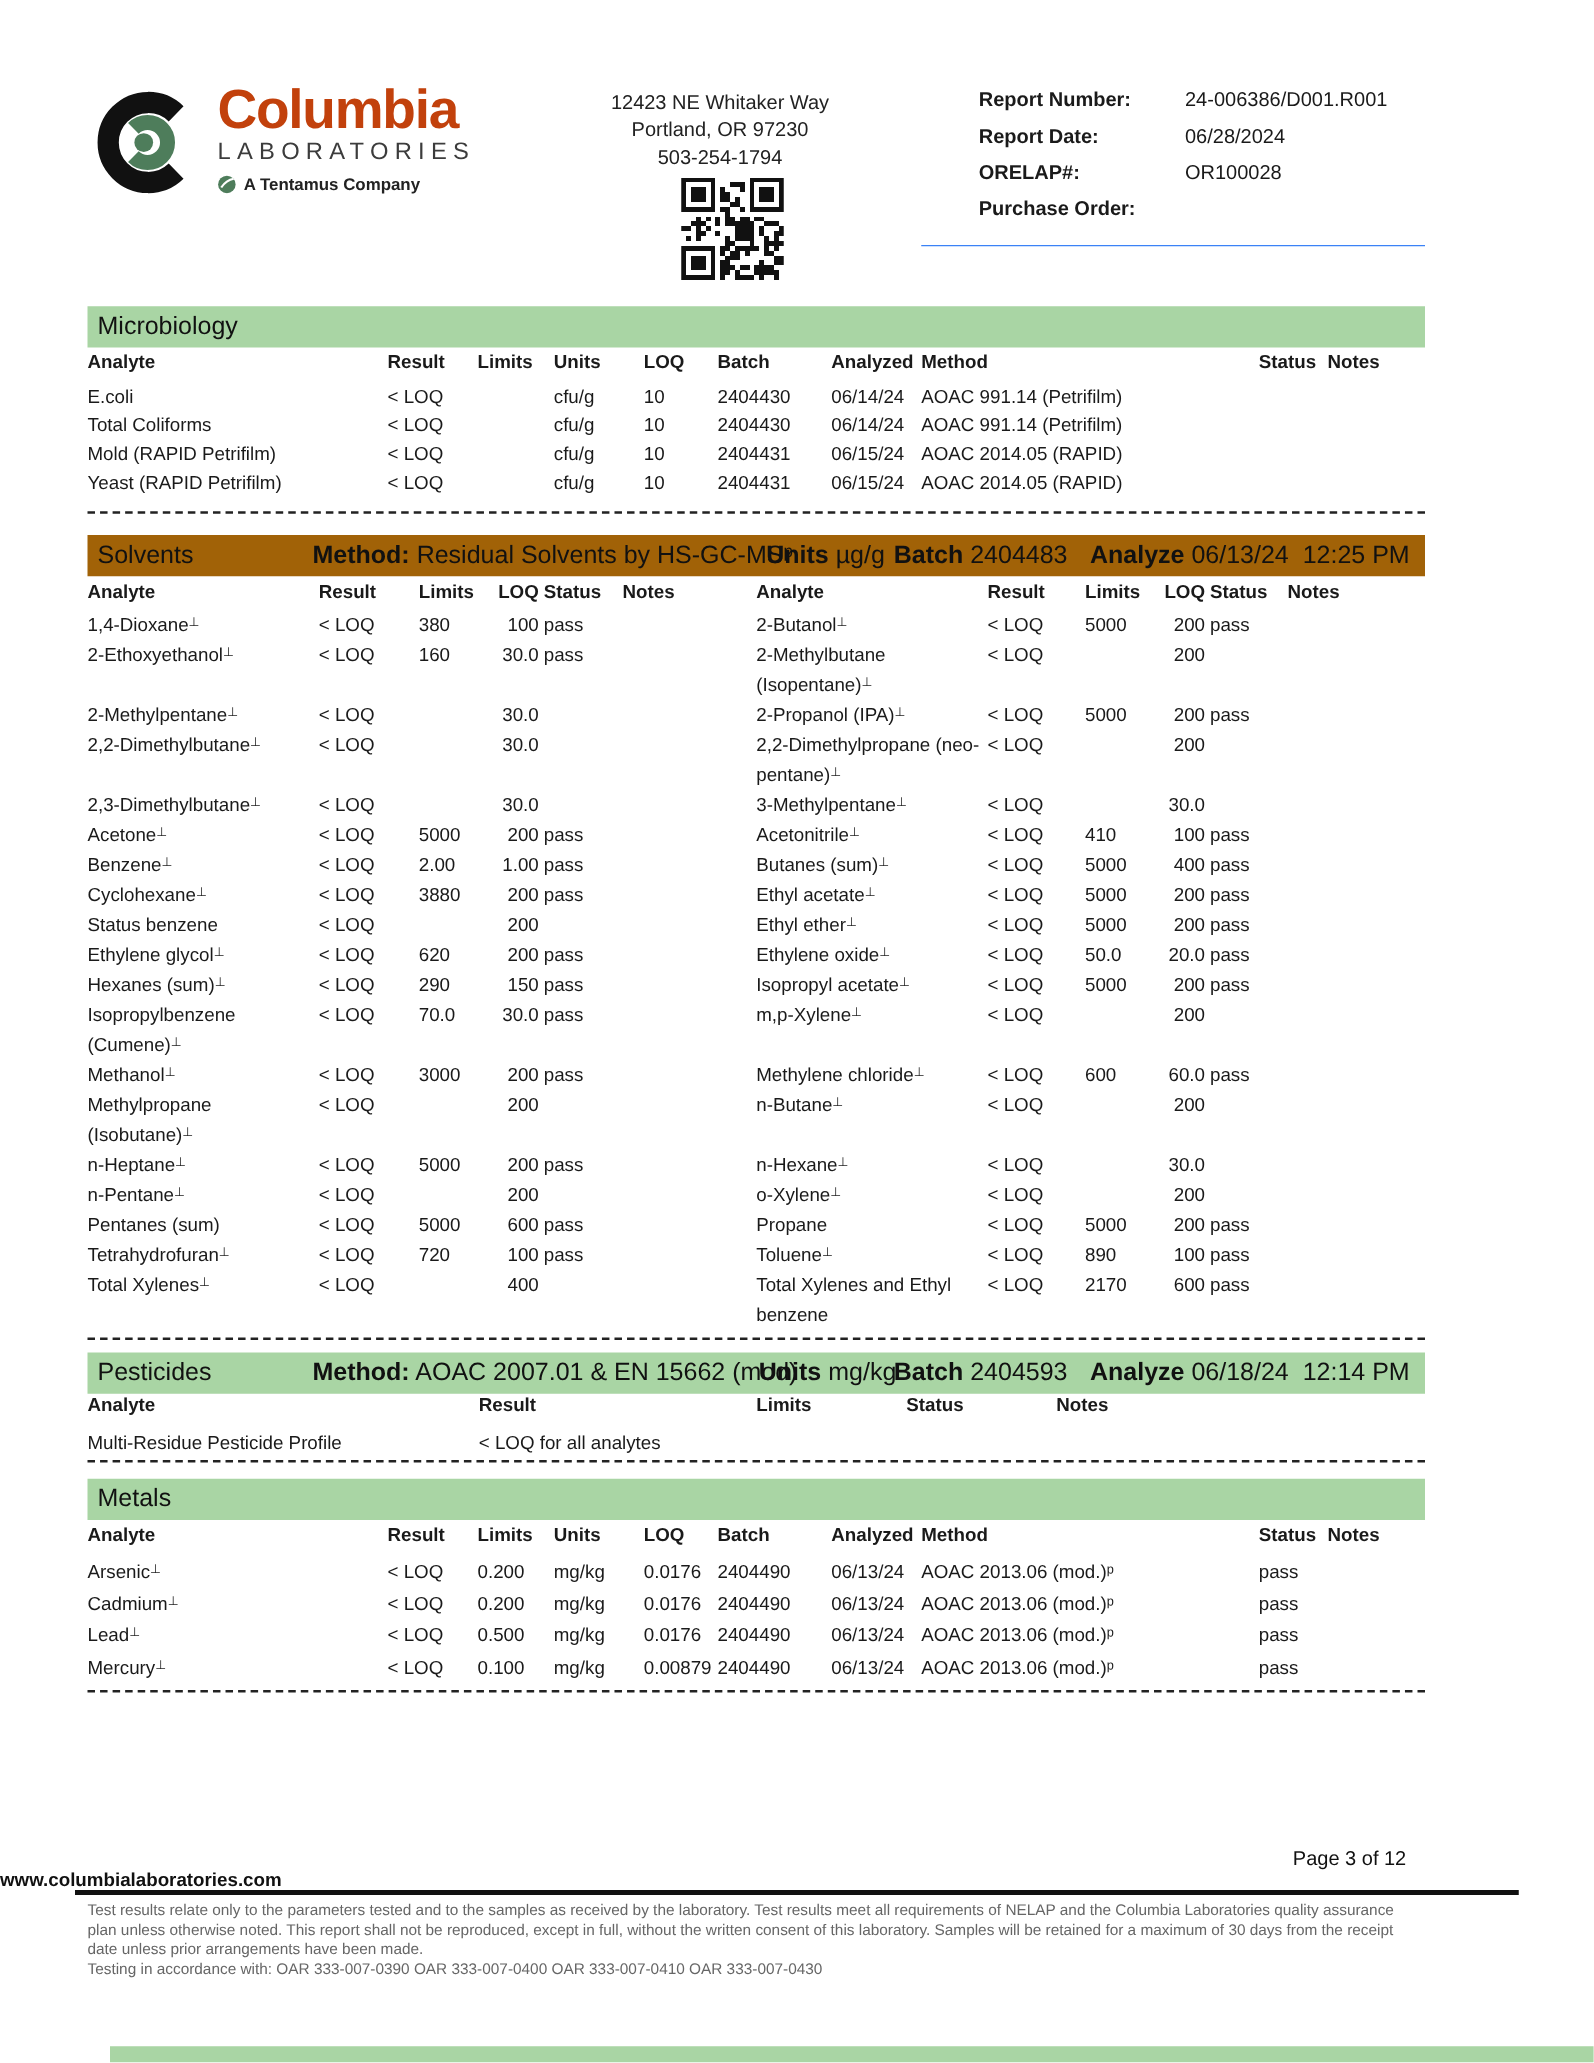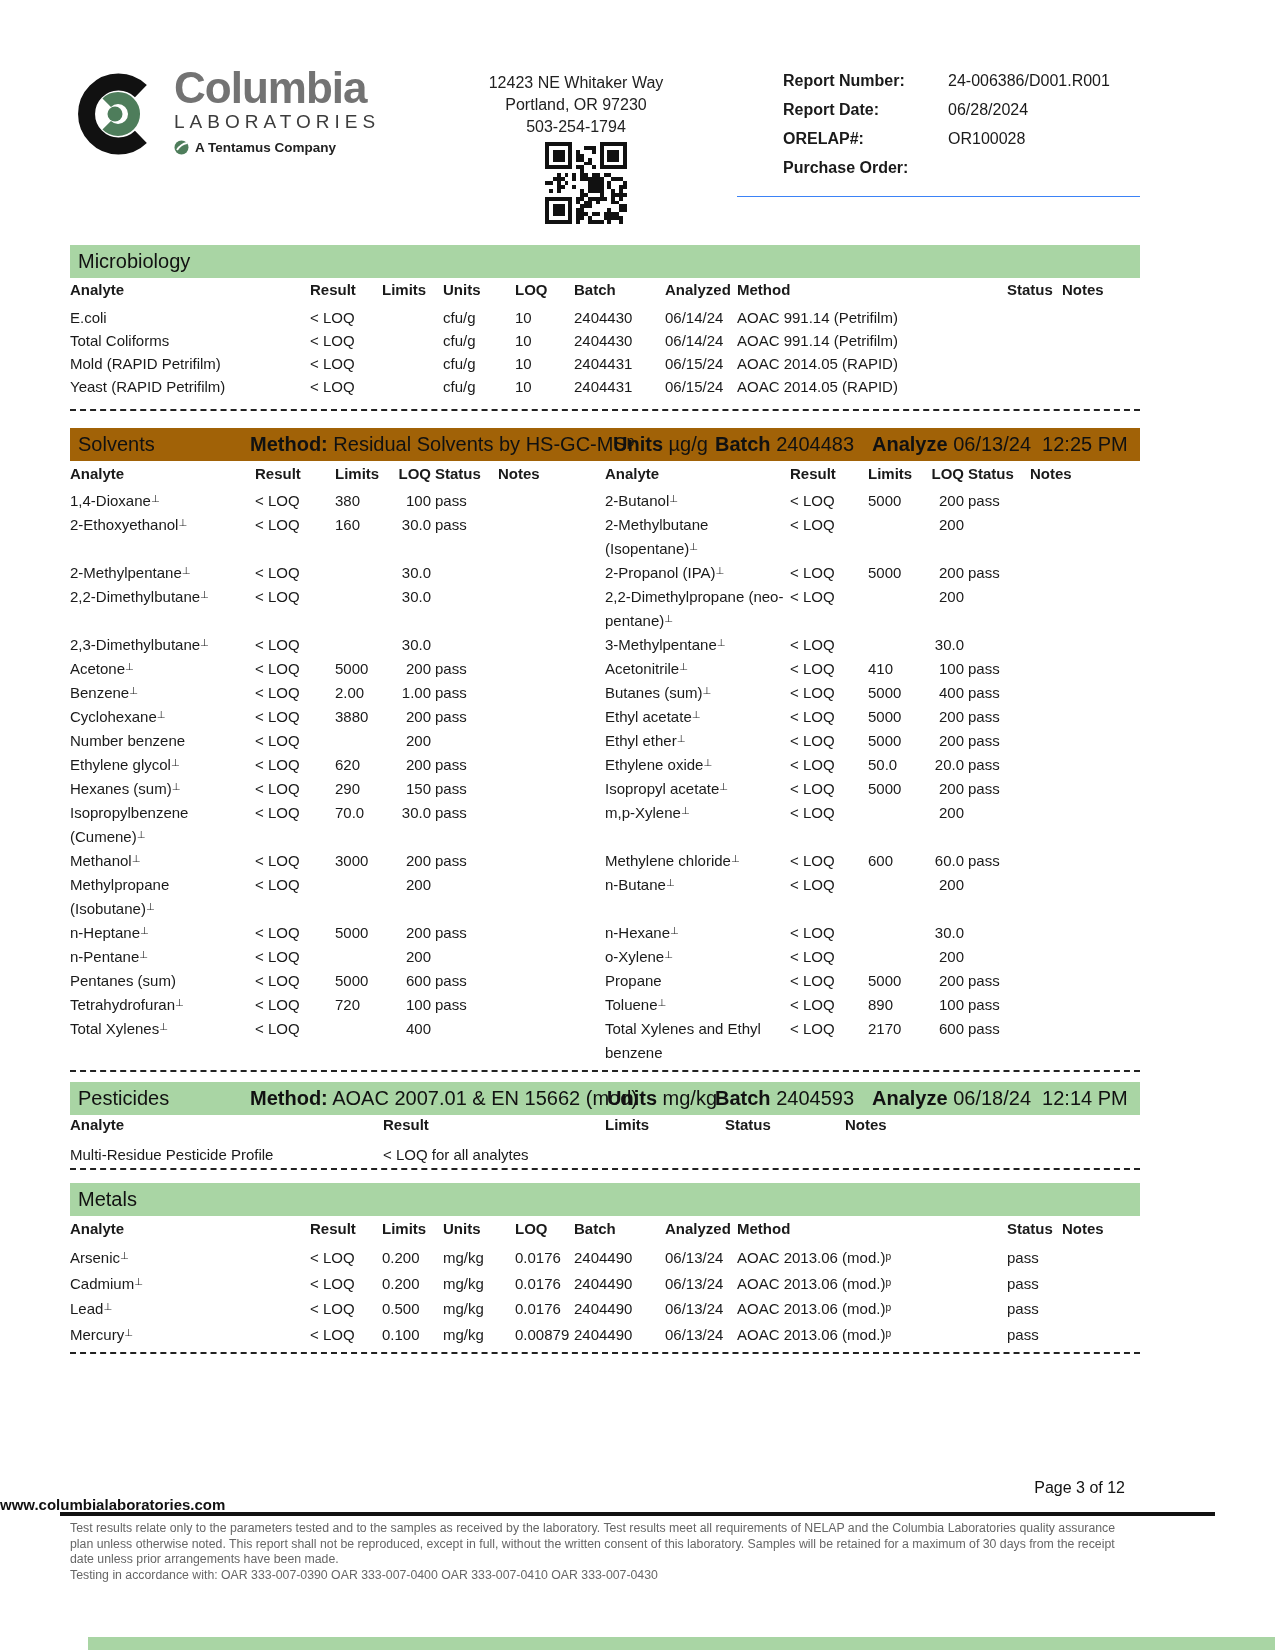--- a/index.html
+++ b/index.html
@@ -2,21 +2,21 @@
 <html><head>
 <meta charset="utf-8">
 <style>
   * { margin:0; padding:0; box-sizing:border-box; }
   body { background:#ffffff; font-family:"Liberation Sans","DejaVu Sans",sans-serif; color:#1a1a1a; }
   #page { position:relative; width:1275px; height:1650px; background:#fff; overflow:hidden; }
 
   
   .logo-block { position:absolute; left:72px; top:66px; display:flex; align-items:flex-start; }
   .logo-text { margin-left:10px; }
-  .logo-name { font-size:44px; font-weight:bold; letter-spacing:-1px; color:#737373; line-height:44px; }
+  .logo-name { font-size:44px; font-weight:bold; letter-spacing:-1px; color:#c2410c; line-height:44px; }
   .logo-sub { font-size:19px; letter-spacing:5px; color:#3c3c3c; margin-top:1px; }
   .logo-tag { display:flex; align-items:center; margin-top:7px; }
   .logo-tag span { font-size:13.5px; font-weight:bold; color:#222; margin-left:6px; }
 
   .address-block { position:absolute; left:426px; top:72px; width:300px; text-align:center;
                    font-size:16px; line-height:22px; color:#222; }
   .qr { position:absolute; left:545px; top:142px; }
 
   .info-block { position:absolute; left:737px; top:72px; width:403px; padding-bottom:8px;
                 border-bottom:1px solid #3b82f6; }
@@ -428,21 +428,21 @@
       <div class="cell sv-loq">200</div>
       <div class="cell">pass</div>
       <div class="cell"></div>
       <div class="cell"></div>
       <div class="cell">Ethyl acetate<sup>⊥</sup></div>
       <div class="cell">&lt; LOQ</div>
       <div class="cell">5000</div>
       <div class="cell sv-loq">200</div>
       <div class="cell">pass</div>
       <div class="cell"></div>
-      <div class="cell">Number benzene</div>
+      <div class="cell">Status benzene</div>
       <div class="cell">&lt; LOQ</div>
       <div class="cell"></div>
       <div class="cell sv-loq">200</div>
       <div class="cell"></div>
       <div class="cell"></div>
       <div class="cell"></div>
       <div class="cell">Ethyl ether<sup>⊥</sup></div>
       <div class="cell">&lt; LOQ</div>
       <div class="cell">5000</div>
       <div class="cell sv-loq">200</div>

